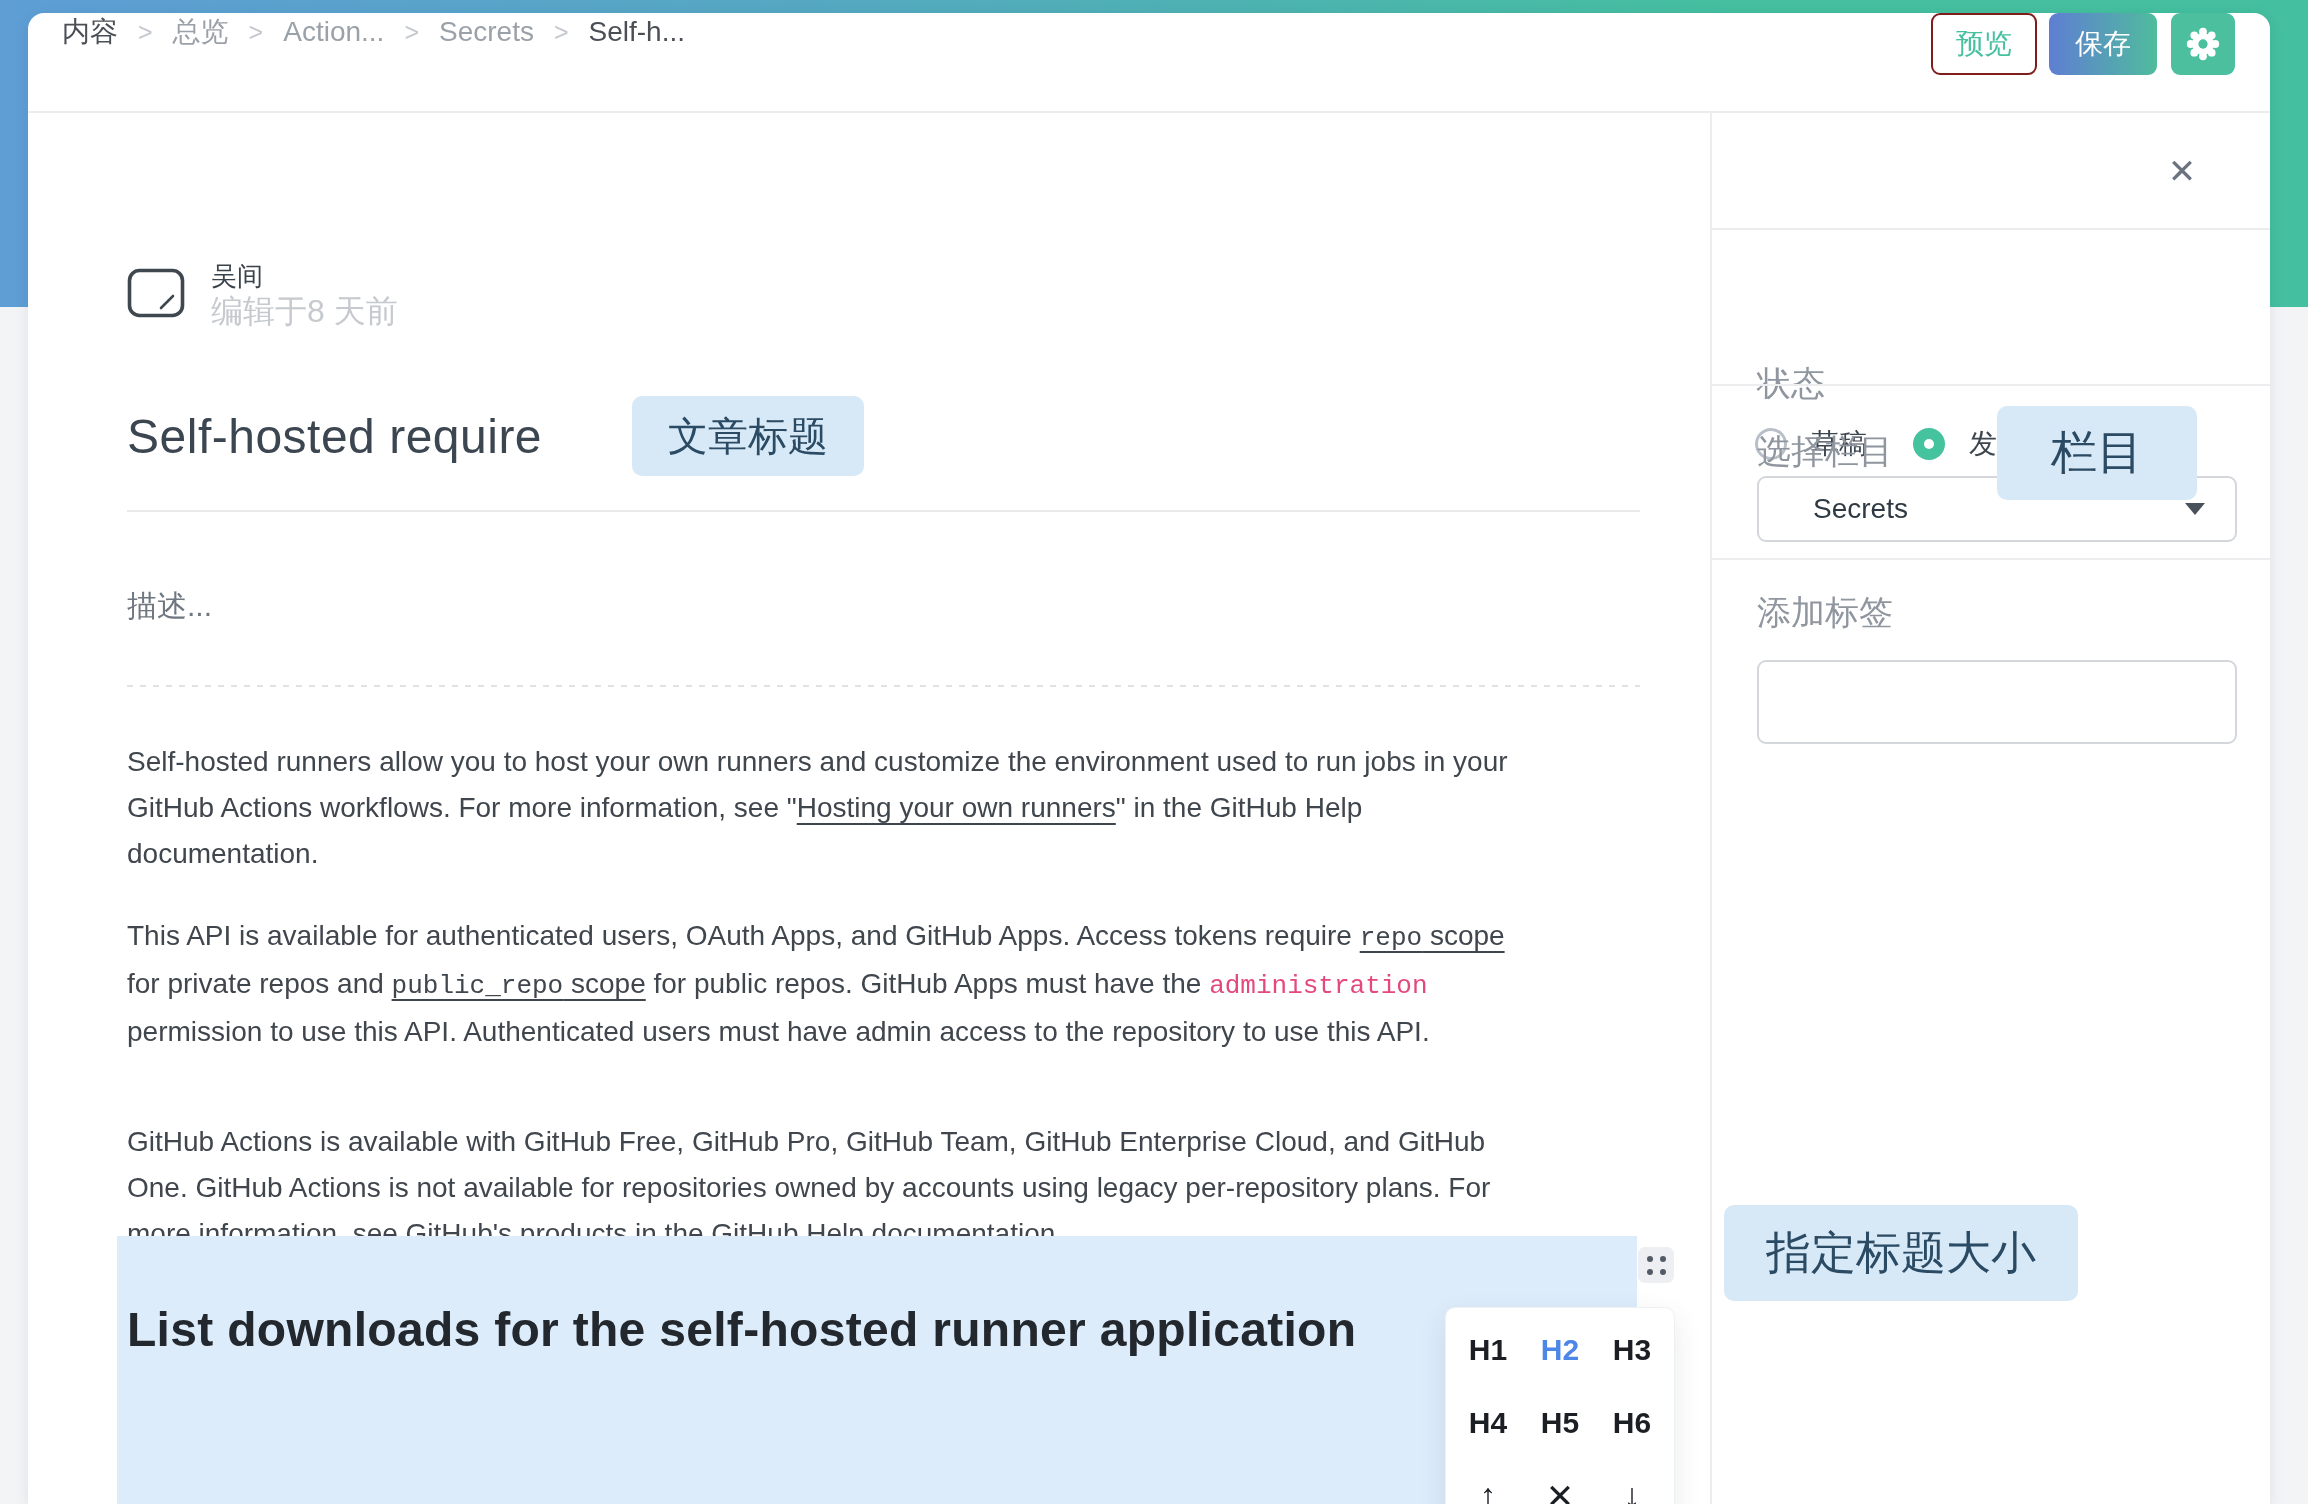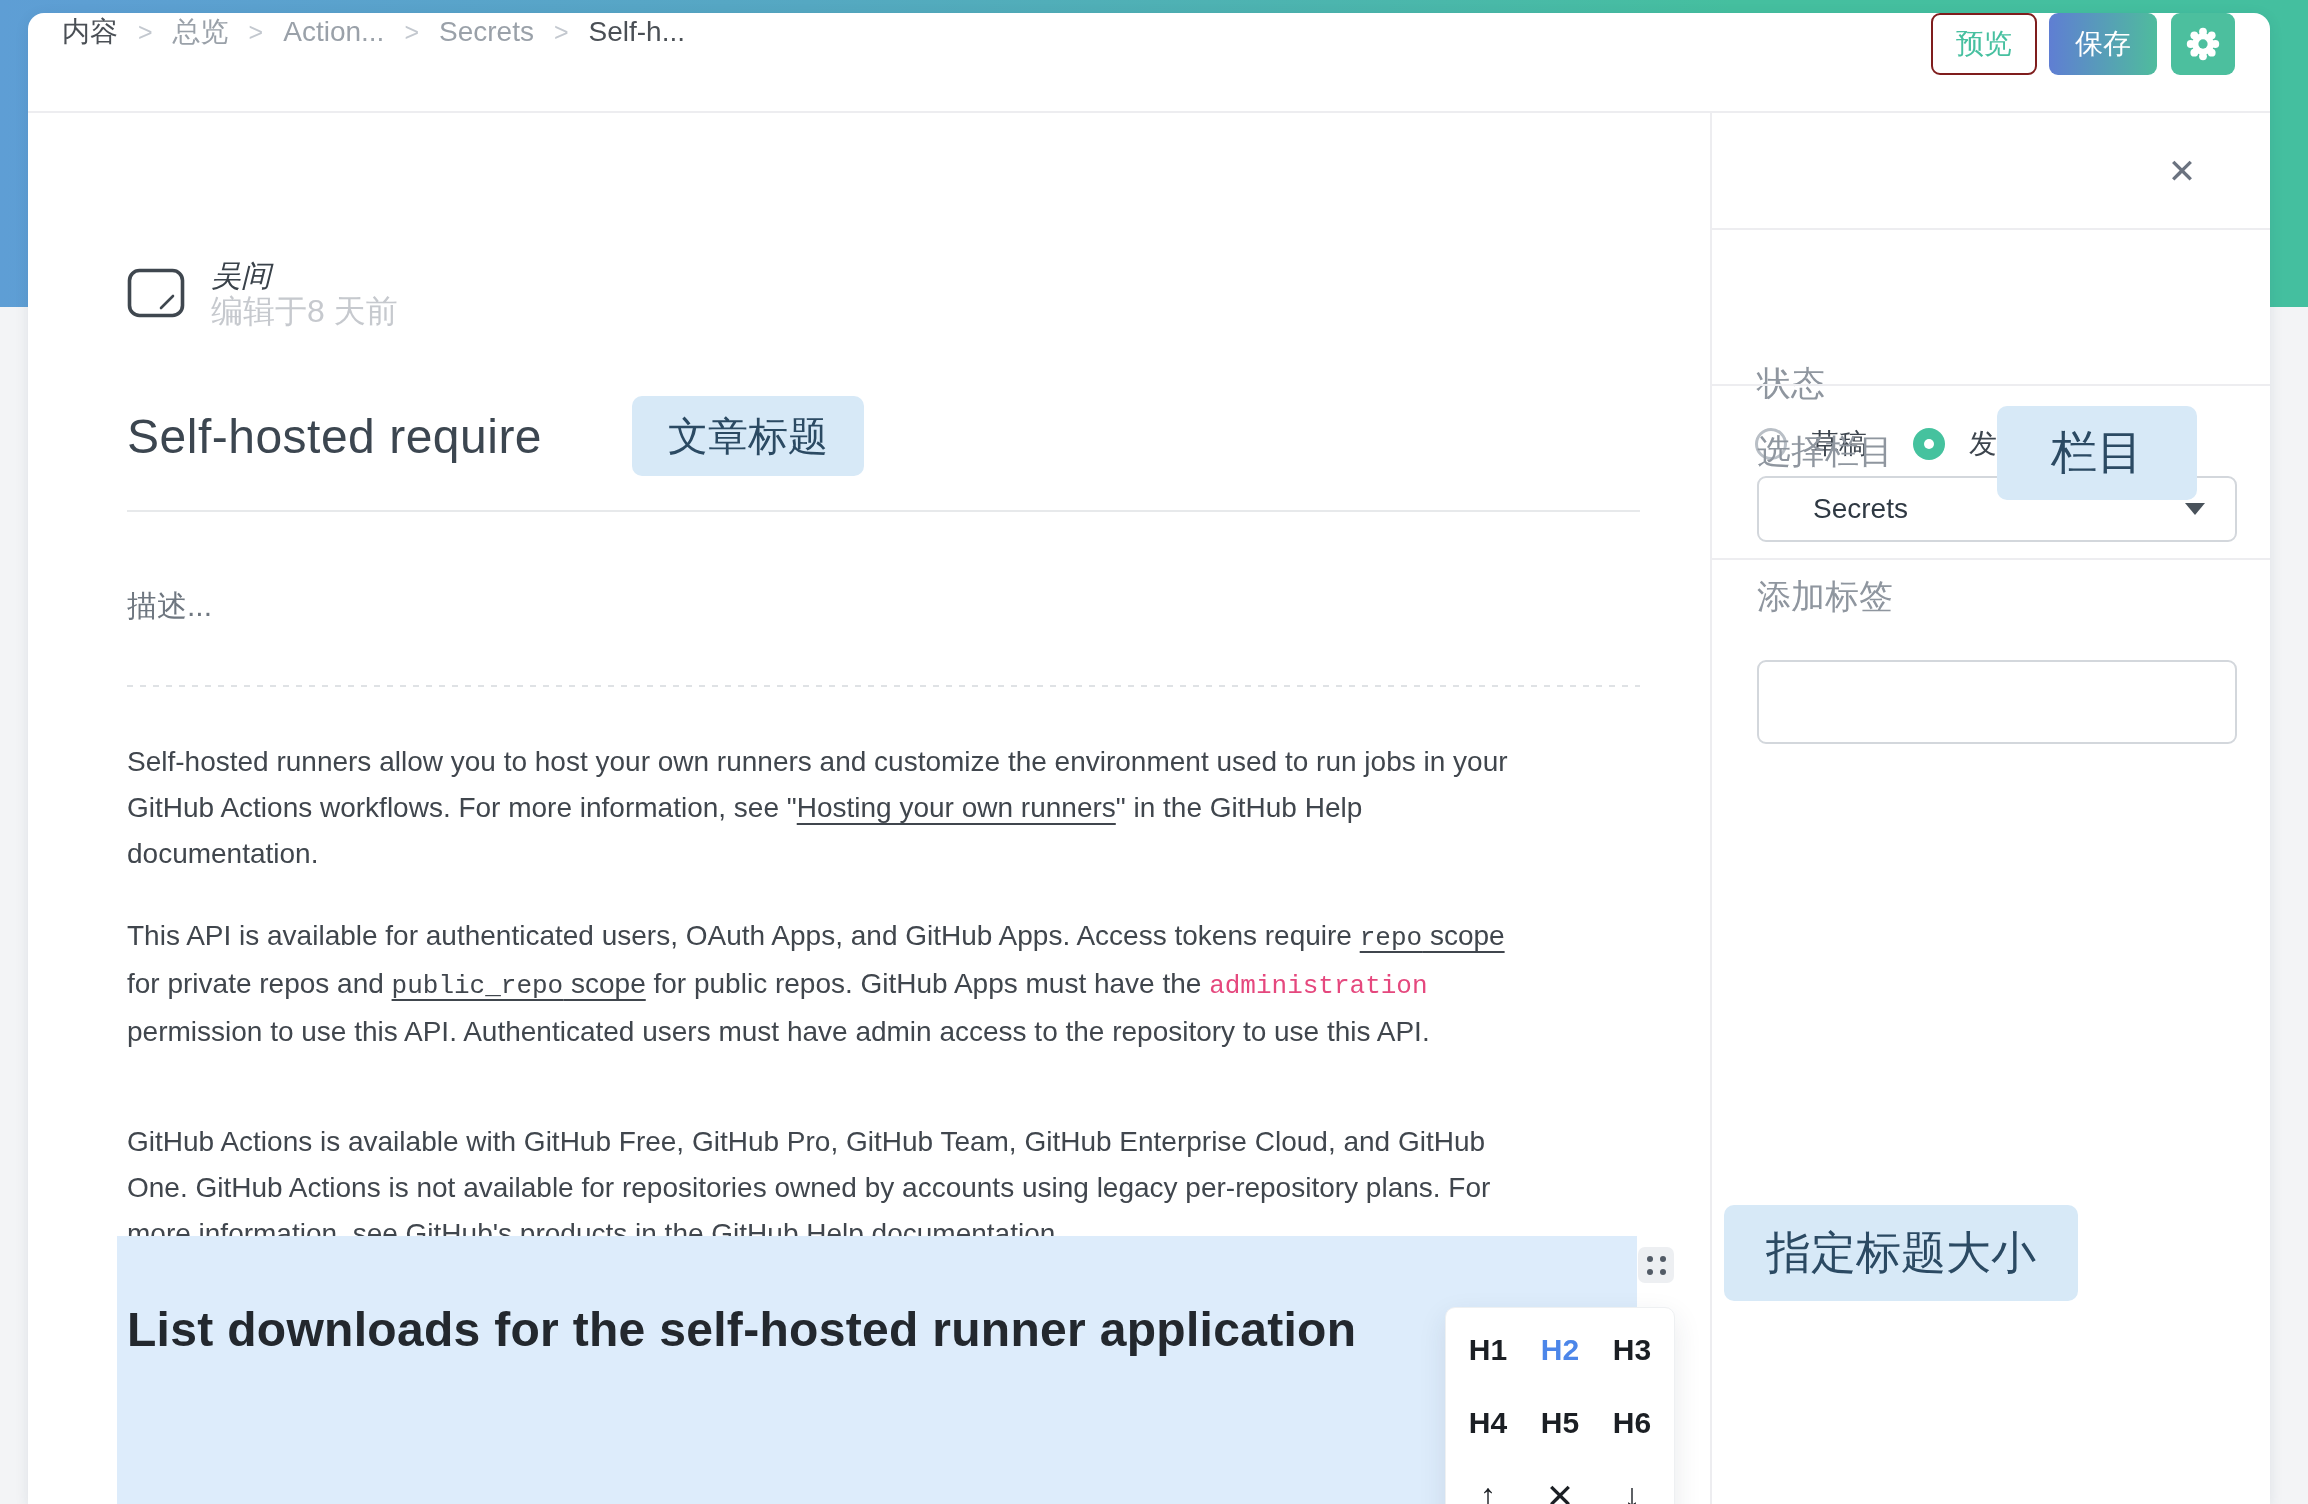--- a/index.html
+++ b/index.html
@@ -25,21 +25,21 @@
   .hdr-actions{margin-left:auto;display:flex;align-items:center;gap:12px;}
   .btn{height:62px;border-radius:9px;display:flex;align-items:center;justify-content:center;
     font-size:28px;cursor:pointer;}
   .btn-preview{width:106px;background:#fff;border:2px solid #7f1d1d;color:#47c0a0;}
   .btn-save{width:108px;border:none;color:#fff;background:linear-gradient(90deg,#5f7ed3 0%,#4fbc9d 100%);}
   .btn-gear{width:64px;border:none;background:#4cbf9e;margin-left:2px;}
   
   .edit-pane{position:absolute;left:0;top:100px;width:1682px;height:1391px;}
   .abs{position:absolute;}
   .author{left:99px;top:145px;display:flex;gap:26px;align-items:center;}
-  .a-name{font-size:30px;color:#3a424a;font-weight:500;line-height:36px;font-style:italic;}
+  .a-name{font-size:26px;color:#3a424a;font-weight:500;line-height:36px;}
   .a-sub{font-size:32px;color:#c6c9ce;line-height:34px;}
   .title-row{left:99px;top:283px;display:flex;align-items:center;gap:90px;}
   .post-title{font-size:48px;font-weight:500;color:#3c4650;letter-spacing:.5px;}
   .chip{background:#d7e9f7;color:#2b4a63;border-radius:10px;display:flex;align-items:center;justify-content:center;}
   .chip-title{height:80px;padding:0 36px;font-size:40px;font-weight:500;}
   .rule{left:99px;width:1513px;height:0;border-top:2px solid #e7e9eb;}
   .rule-title{top:397px;}
   .desc{left:99px;top:473px;font-size:30px;color:#6f7780;}
   .dashed{left:99px;top:572px;width:1513px;height:2px;
     background:repeating-linear-gradient(90deg,#dfe2e5 0 6px,transparent 6px 13px);}
@@ -205,19 +205,19 @@
       <div class="sdiv" style="top:271px"></div>
 
       <div class="slabel" style="top:316px">选择栏目</div>
       <div class="select">
         <span class="sel-val">Secrets</span>
         <span class="caret"></span>
       </div>
       <div class="chip chip-cat">栏目</div>
       <div class="sdiv" style="top:445px"></div>
 
-      <div class="slabel" style="top:461px">添加标签</div>
+      <div class="slabel" style="top:477px">添加标签</div>
       <input class="tag-input" value="" style="">
 
       <div class="chip chip-hsize">指定标题大小</div>
     </div>
   </div>
 </div>
 
 </body></html>

